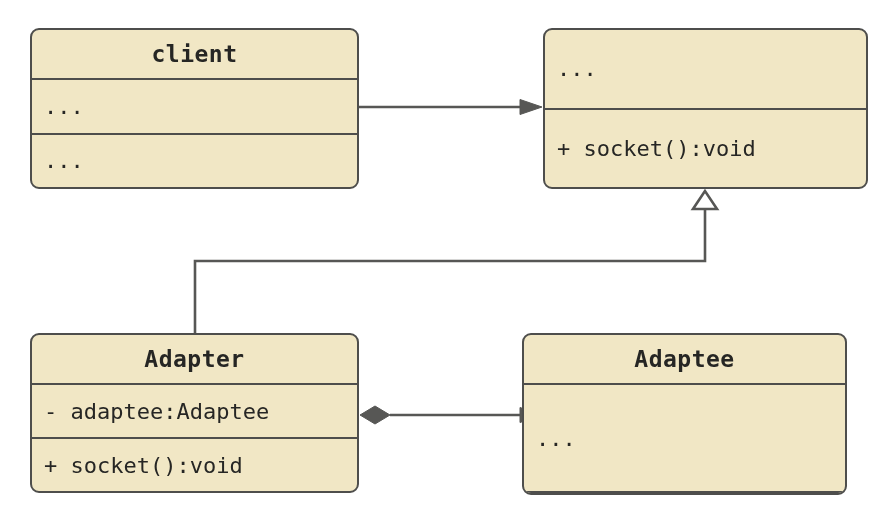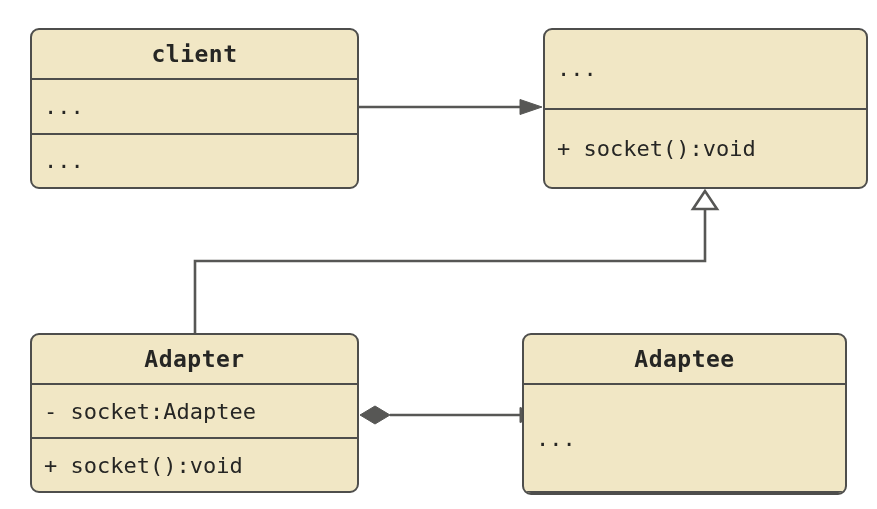--- a/index.html
+++ b/index.html
@@ -118,21 +118,21 @@
     <div class="uml-compartment last">...</div>
   </div>
 
   <div class="uml-class pos-target">
     <div class="uml-compartment">...</div>
     <div class="uml-compartment last">+ socket():void</div>
   </div>
 
   <div class="uml-class pos-adapter">
     <div class="uml-title">Adapter</div>
-    <div class="uml-compartment">- socket:Adaptee</div>
+    <div class="uml-compartment">- adaptee:Adaptee</div>
     <div class="uml-compartment last">+ socket():void</div>
   </div>
 
   <div class="uml-class pos-adaptee">
     <div class="uml-title">Adaptee</div>
     <div class="uml-compartment">...</div>
   </div>
 
 
 </div>

